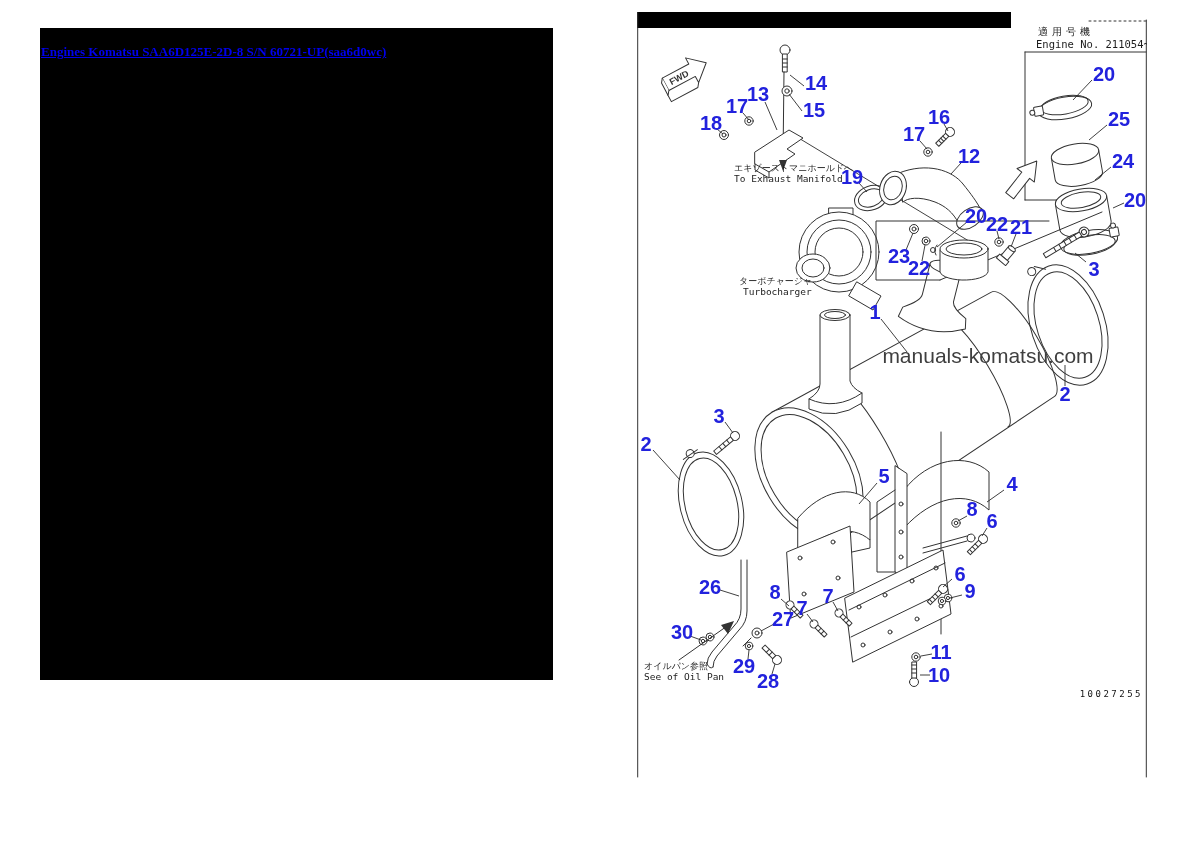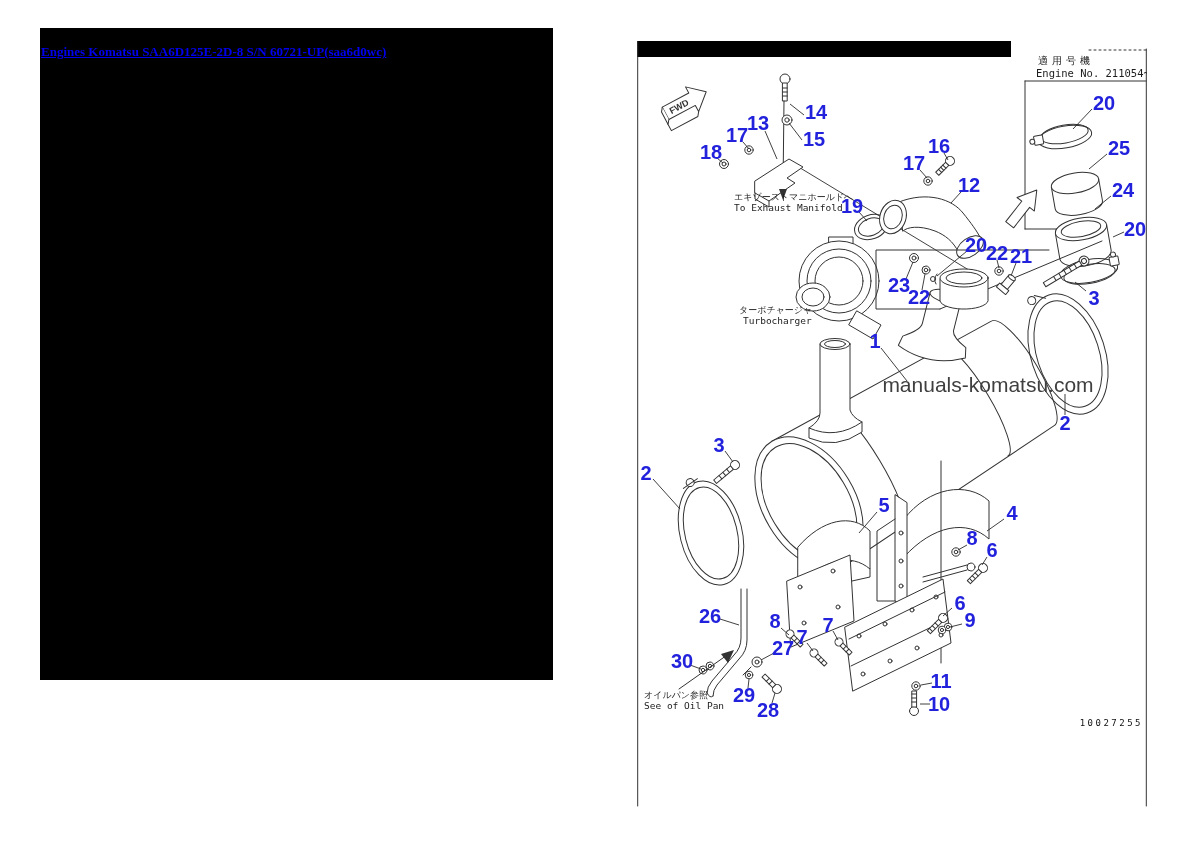--- a/index.html
+++ b/index.html
@@ -3,21 +3,21 @@
 <meta charset="utf-8">
 <style>
   * { margin:0; padding:0; box-sizing:border-box; }
   html,body { background:#fff; }
   .page { position:relative; width:1190px; height:842px; background:#ffffff; overflow:hidden;
           font-family:"Liberation Sans", sans-serif; }
   .black-panel { position:absolute; left:40px; top:28px; width:513px; height:652px; background:#000; }
   .engine-link { position:absolute; left:41px; top:44px; z-index:3; white-space:nowrap;
                  font-family:"Liberation Serif", serif; font-weight:bold; font-size:13px;
                  color:#0000ee; text-decoration:underline; cursor:pointer; }
-  .diagram { position:absolute; left:637px; top:41px; width:510px; height:770px; }
+  .diagram { position:absolute; left:637px; top:12px; width:510px; height:770px; }
   svg { display:block; }
   .art  { stroke:#333; stroke-width:1; fill:none; stroke-linejoin:round; stroke-linecap:round; }
   .artw { stroke:#333; stroke-width:1; fill:#fff; stroke-linejoin:round; stroke-linecap:round; }
   .leader { stroke:#2b2b2b; stroke-width:0.9; }
   text.callout { font-family:"Liberation Sans", sans-serif; font-weight:bold; font-size:20px;
                  text-anchor:middle; dominant-baseline:central; stroke:none; }
   .t-mono { font-family:"DejaVu Sans Mono", monospace; fill:#1c1c1c; stroke:none; }
   .t-jp { font-size:9px; }
   .t-en { font-size:9.5px; }
   .watermark { font-family:"Liberation Sans", sans-serif; font-size:21px; fill:#3f3f3f;

